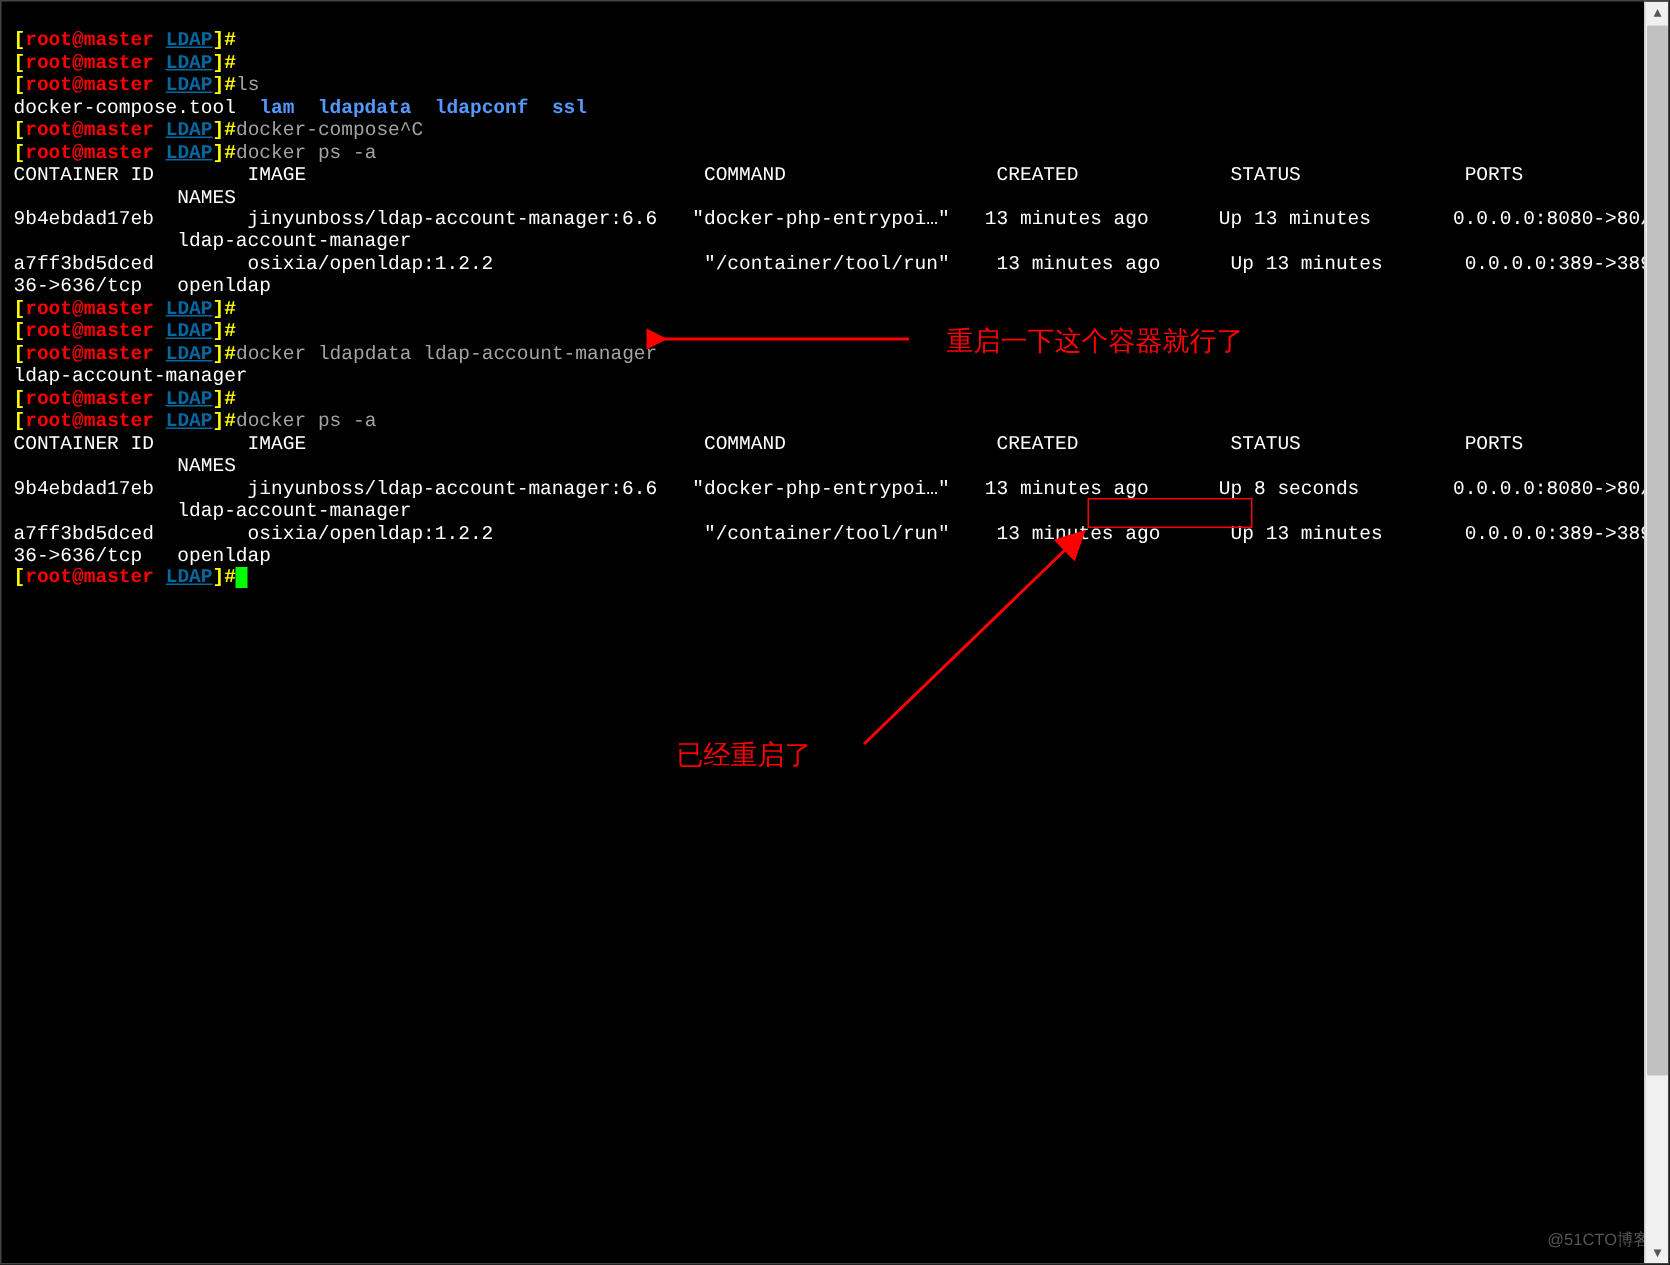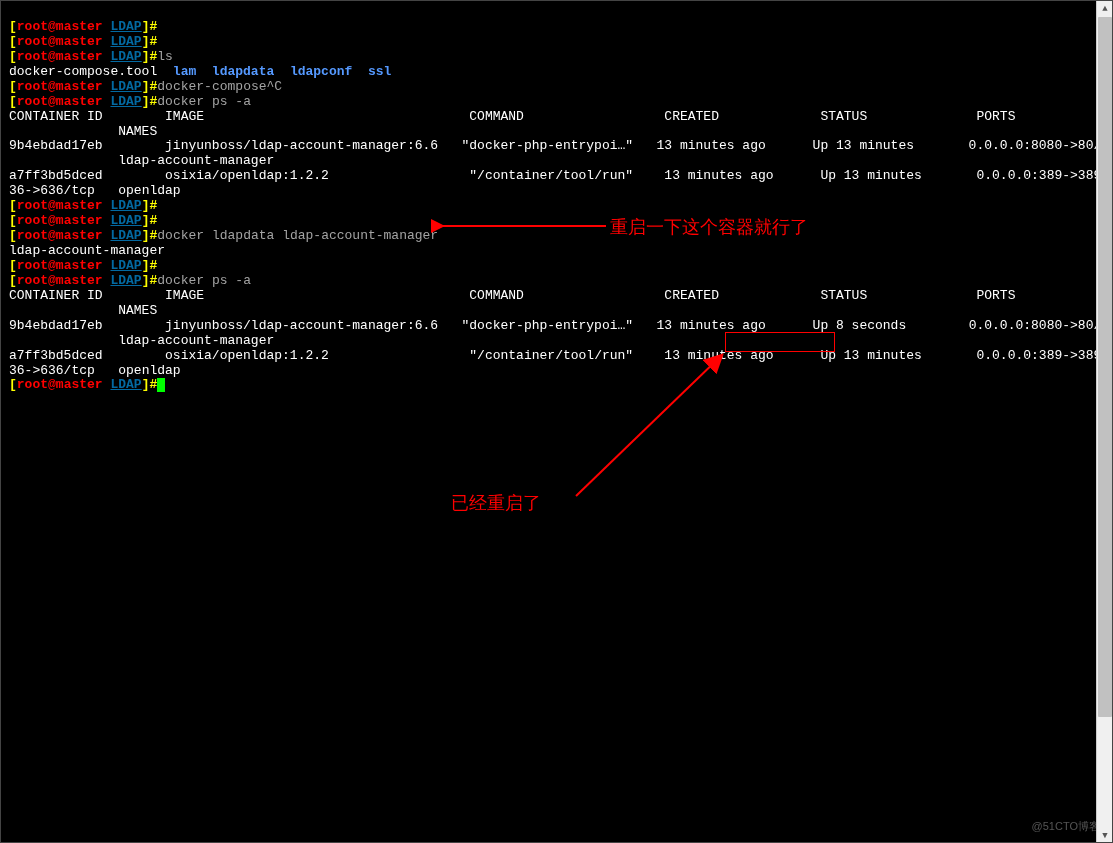--- a/index.html
+++ b/index.html
@@ -148,21 +148,21 @@
 
 <svg class="arrow-svg" style="top:215px; left:430px; width:180px; height:20px;">
   <defs>
     <marker id="arrowhead1" markerWidth="10" markerHeight="10" refX="2" refY="5" orient="auto">
       <polygon points="10 0, 0 5, 10 10" fill="#ff0000"></polygon>
     </marker>
   </defs>
   <line x1="175" y1="10" x2="10" y2="10" stroke="#ff0000" stroke-width="2" marker-end="url(#arrowhead1)"></line>
 </svg>
 
-<div class="annotation" style="top:214px; left:609px;text-align:right;">重启一下这个容器就行了</div>
+<div class="annotation" style="top:214px; left:630px;text-align:right;">重启一下这个容器就行了</div>
 
 <svg class="arrow-svg" style="top:345px; left:570px; width:165px; height:155px;">
   <defs>
     <marker id="arrowhead2" markerWidth="10" markerHeight="10" refX="8" refY="5" orient="auto">
       <polygon points="0 0, 10 5, 0 10" fill="#ff0000"></polygon>
     </marker>
   </defs>
   <line x1="5" y1="150" x2="150" y2="10" stroke="#ff0000" stroke-width="2" marker-end="url(#arrowhead2)"></line>
 </svg>
 

